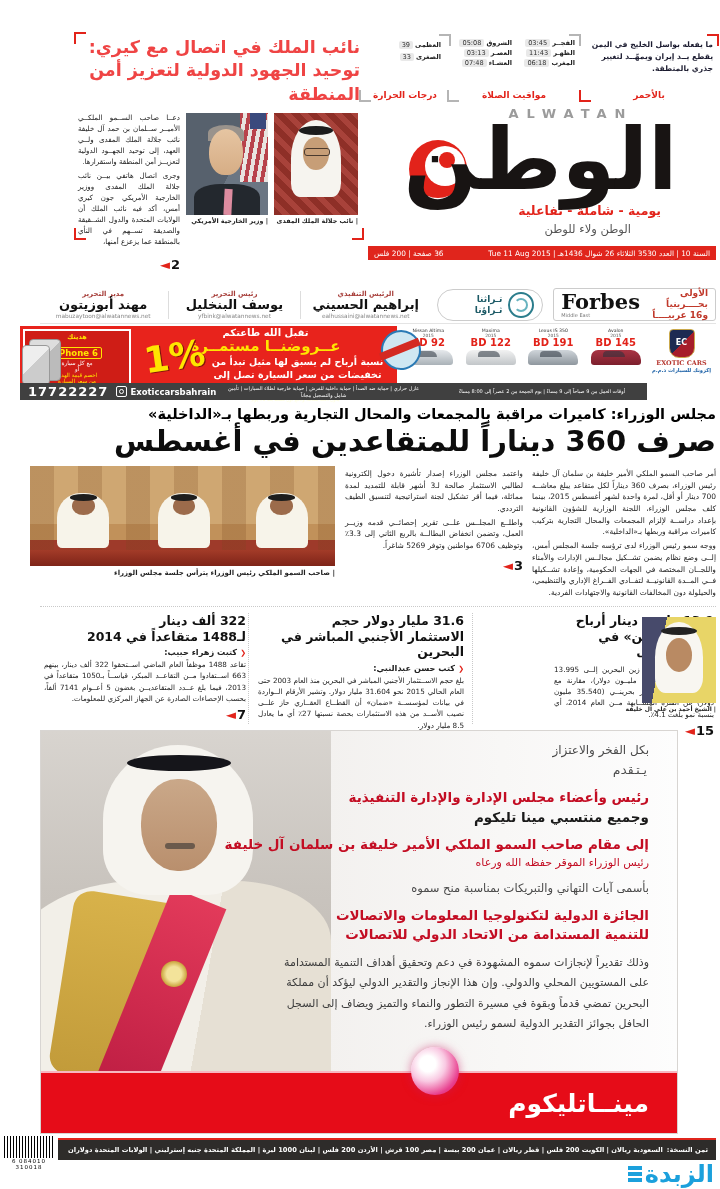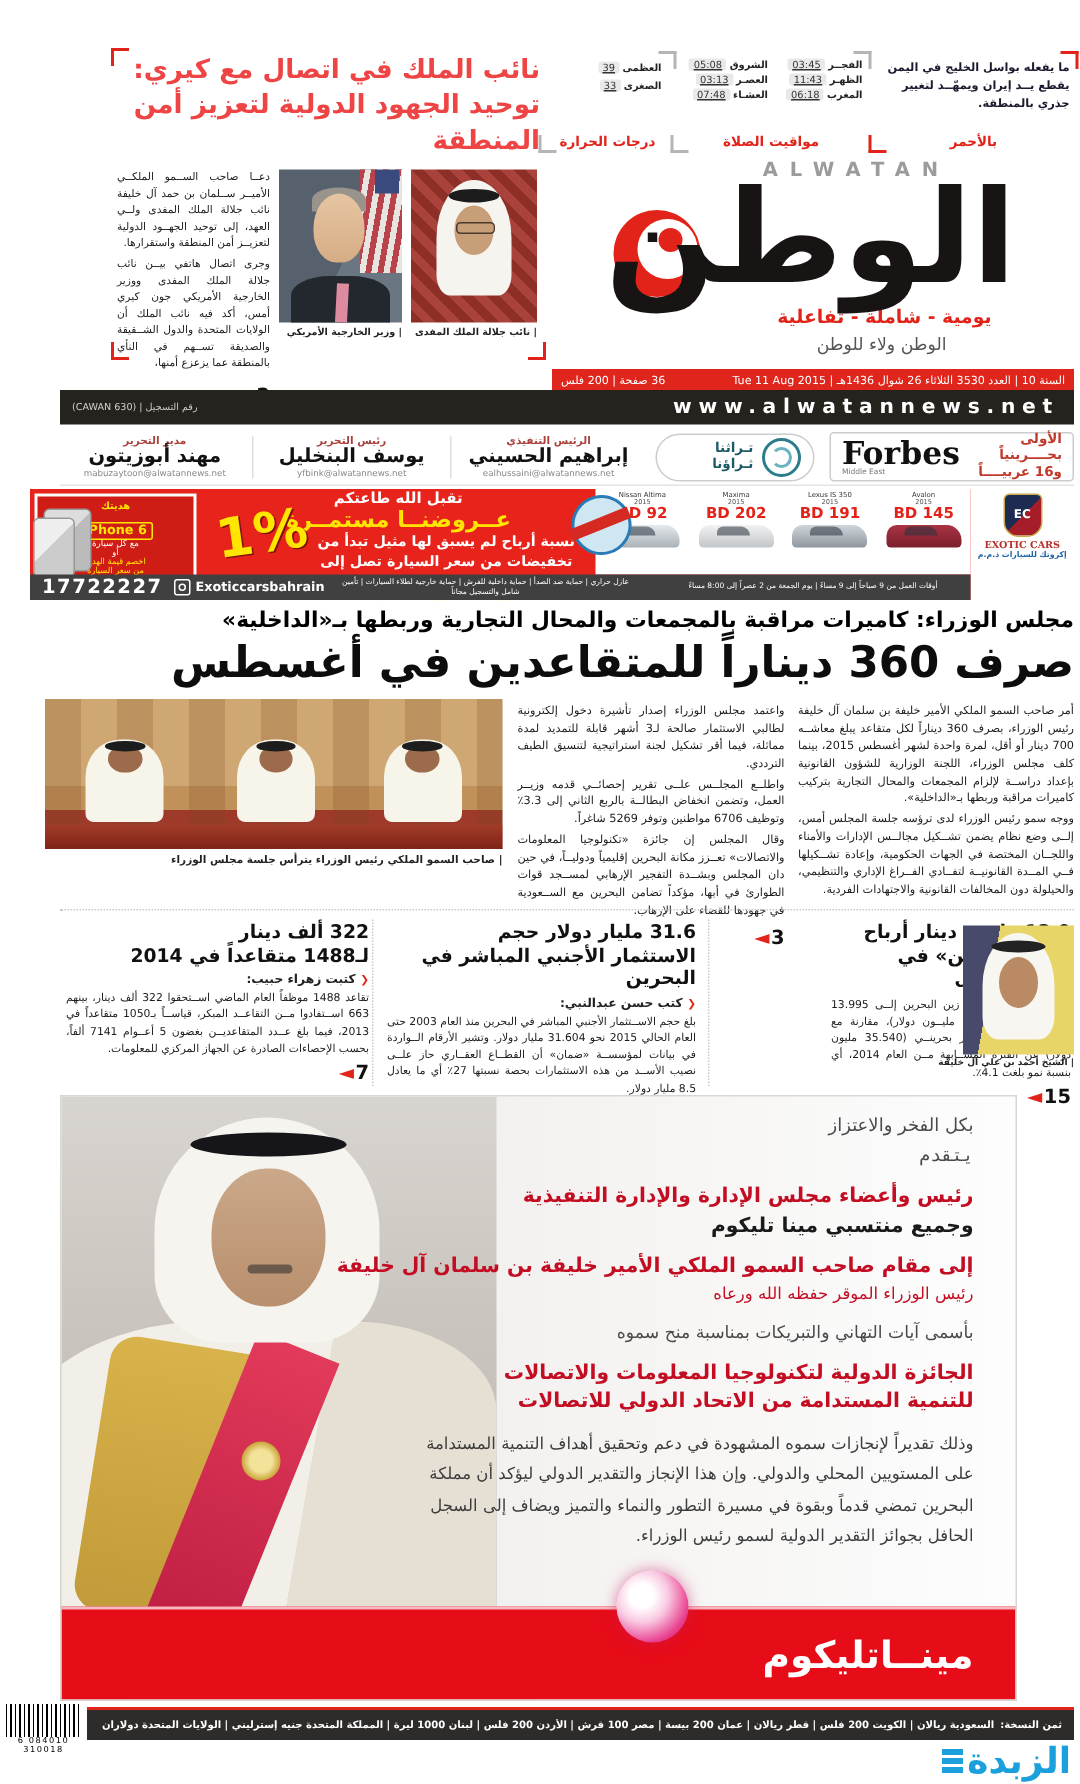--- a/index.html
+++ b/index.html
@@ -16,21 +16,21 @@
   
   .infobox{position:absolute;top:38px;height:60px;}
   .box-rednote{right:5px;width:132px;}
   .box-prayer{right:143px;width:126px;}
   .box-temp{right:273px;width:84px;}
   .rednote-text{font-size:7.6px;font-weight:bold;color:#1b1b2f;line-height:1.55;padding:1px 2px;}
   .box-title{position:absolute;bottom:-2px;left:0;right:0;text-align:center;color:#e2231a;font-weight:bold;font-size:9px;}
   .pgrid{display:grid;grid-template-columns:1fr 1fr;direction:rtl;gap:2px 4px;padding:1px 2px;}
   .ptime{display:flex;direction:rtl;align-items:center;gap:2px;font-size:6.6px;color:#222;}
   .pname{font-weight:bold;}
-  .pval{background:#e9e9e9;border-radius:2px;padding:0 3px;font-size:6.6px;color:#333;text-decoration:underline;}
+  .pval{background:#e9e9e9;border-radius:2px;padding:0 3px;font-size:6.6px;color:#333;}
   .tgrid{display:flex;flex-direction:column;gap:4px;padding:3px 6px;direction:rtl;}
   
   .lead{left:78px;top:36px;width:282px;height:200px;position:absolute;}
   .lead-headline{font-size:17.5px;font-weight:bold;color:#ef4444;line-height:1.33;}
   .lead-row{display:flex;margin-top:7px;}
   .lead-text{width:102px;font-size:7.1px;line-height:1.55;text-align:justify;color:#1c1c1c;}
   .lead-text p{margin:0 0 3px 0;}
   .photo{position:relative;overflow:hidden;}
   .photo-kerry{width:82px;height:102px;margin-left:6px;background:linear-gradient(115deg,#57616d 0 55%,#6b7683 55% 100%);}
   .kerry-flag{position:absolute;right:-6px;top:-4px;width:42%;height:72%;background:repeating-linear-gradient(100deg,#b8434c 0 4px,#e8e4e0 4px 8px);}
@@ -286,24 +286,20 @@
     <div class="mh-crescent"></div>
     <div class="mh-logo">الوطن</div>
     <div class="mh-tag1">يومية - شاملة - تفاعلية</div>
     <div class="mh-tag2">الوطن ولاء للوطن</div>
   </div>
 
   <div class="date-bar">
     <span>السنة 10 | العدد 3530 الثلاثاء 26 شوال 1436هـ | Tue 11 Aug 2015</span>
     <span>36 صفحة | 200 فلس</span>
   </div>
-  <div class="web-bar">
-    <span class="web-reg">رقم التسجيل | (CAWAN 630)</span>
-    <span class="web-site">www.alwatannews.net</span>
-  </div>
 
   <div class="editors">
     <div class="editor">
       <div class="ed-role">مدير التحرير</div>
       <div class="ed-name">مهند أبوزيتون</div>
       <div class="ed-mail">mabuzaytoon@alwatannews.net</div>
     </div>
     <div class="ed-sep"></div>
     <div class="editor">
       <div class="ed-role">رئيس التحرير</div>
@@ -357,21 +353,21 @@
       <div class="stamp"></div>
       <div class="car-cell">
         <div class="car-model">Nissan Altima</div>
         <div class="car-year">2015</div>
         <div class="car-price">BD 92</div>
         <div class="car-shape car1"></div>
       </div>
       <div class="car-cell">
         <div class="car-model">Maxima</div>
         <div class="car-year">2015</div>
-        <div class="car-price">BD 202</div>
+        <div class="car-price">BD 122</div>
         <div class="car-shape car2"></div>
       </div>
       <div class="car-cell">
         <div class="car-model">Lexus IS 350</div>
         <div class="car-year">2015</div>
         <div class="car-price">BD 191</div>
         <div class="car-shape car3"></div>
       </div>
       <div class="car-cell">
         <div class="car-model">Avalon</div>
@@ -406,21 +402,20 @@
   <div class="ms-caption rtl">| صاحب السمو الملكي رئيس الوزراء يترأس جلسة مجلس الوزراء</div>
 
   <div class="ms-cols">
     <div class="ms-col col-r rtl">
       <p>أمر صاحب السمو الملكي الأمير خليفة بن سلمان آل خليفة رئيس الوزراء، بصرف 360 ديناراً لكل متقاعد يبلغ معاشــه 700 دينار أو أقل، لمرة واحدة لشهر أغسطس 2015، بينما كلف مجلس الوزراء، اللجنة الوزارية للشؤون القانونية بإعداد دراســة لإلزام المجمعات والمحال التجارية بتركيب كاميرات مراقبة وربطها بـ«الداخلية».</p>
       <p>ووجه سمو رئيس الوزراء لدى ترؤسه جلسة المجلس أمس، إلــى وضع نظام يضمن تشــكيل مجالــس الإدارات والأمناء واللجــان المختصة في الجهات الحكومية، وإعادة تشــكيلها فــي المــدة القانونيــة لتفــادي الفــراغ الإداري والتنظيمي، والحيلولة دون المخالفات القانونية والاجتهادات الفردية.</p>
     </div>
     <div class="ms-col col-l rtl">
       <p>واعتمد مجلس الوزراء إصدار تأشيرة دخول إلكترونية لطالبي الاستثمار صالحة لـ3 أشهر قابلة للتمديد لمدة مماثلة، فيما أقر تشكيل لجنة استراتيجية لتنسيق الطيف الترددي.</p>
       <p>واطلــع المجلــس علــى تقرير إحصائــي قدمه وزيــر العمل، وتضمن انخفاض البطالــة بالربع الثاني إلى 3.3٪ وتوظيف 6706 مواطنين وتوفر 5269 شاغراً.</p>
-      <p>وقال المجلس إن جائزة «تكنولوجيا المعلومات والاتصالات» تعــزز مكانة البحرين إقليمياً ودوليــاً، في حين دان المجلس وبشــدة التفجير الإرهابي لمســجد قوات الطوارئ في أبها، مؤكداً تضامن البحرين مع الســعودية في جهودها للقضاء على الإرهاب.</p>
       <div class="pgref ms-ref"><span class="tri">◄</span><span>3</span></div>
     </div>
   </div>
 
   <div class="teasers">
     <div class="teaser t1 rtl">
       <div class="t-title"><span>322 ألف دينار</span><br><span>لـ1488 متقاعداً في 2014</span></div>
       <div class="t-byline"><span class="arr">❮</span><span>كتبت زهراء حبيب:</span></div>
       <div class="t-body">تقاعد 1488 موظفاً العام الماضي اســتحقوا 322 ألف دينار، بينهم 663 اســتفادوا مــن التقاعــد المبكر، قياســاً بـ1050 متقاعداً في 2013، فيما بلغ عــدد المتقاعديــن بغضون 5 أعــوام 7141 ألفاً، بحسب الإحصاءات الصادرة عن الجهاز المركزي للمعلومات.</div>
       <div class="pgref t-ref"><span class="tri">◄</span><span>7</span></div>

